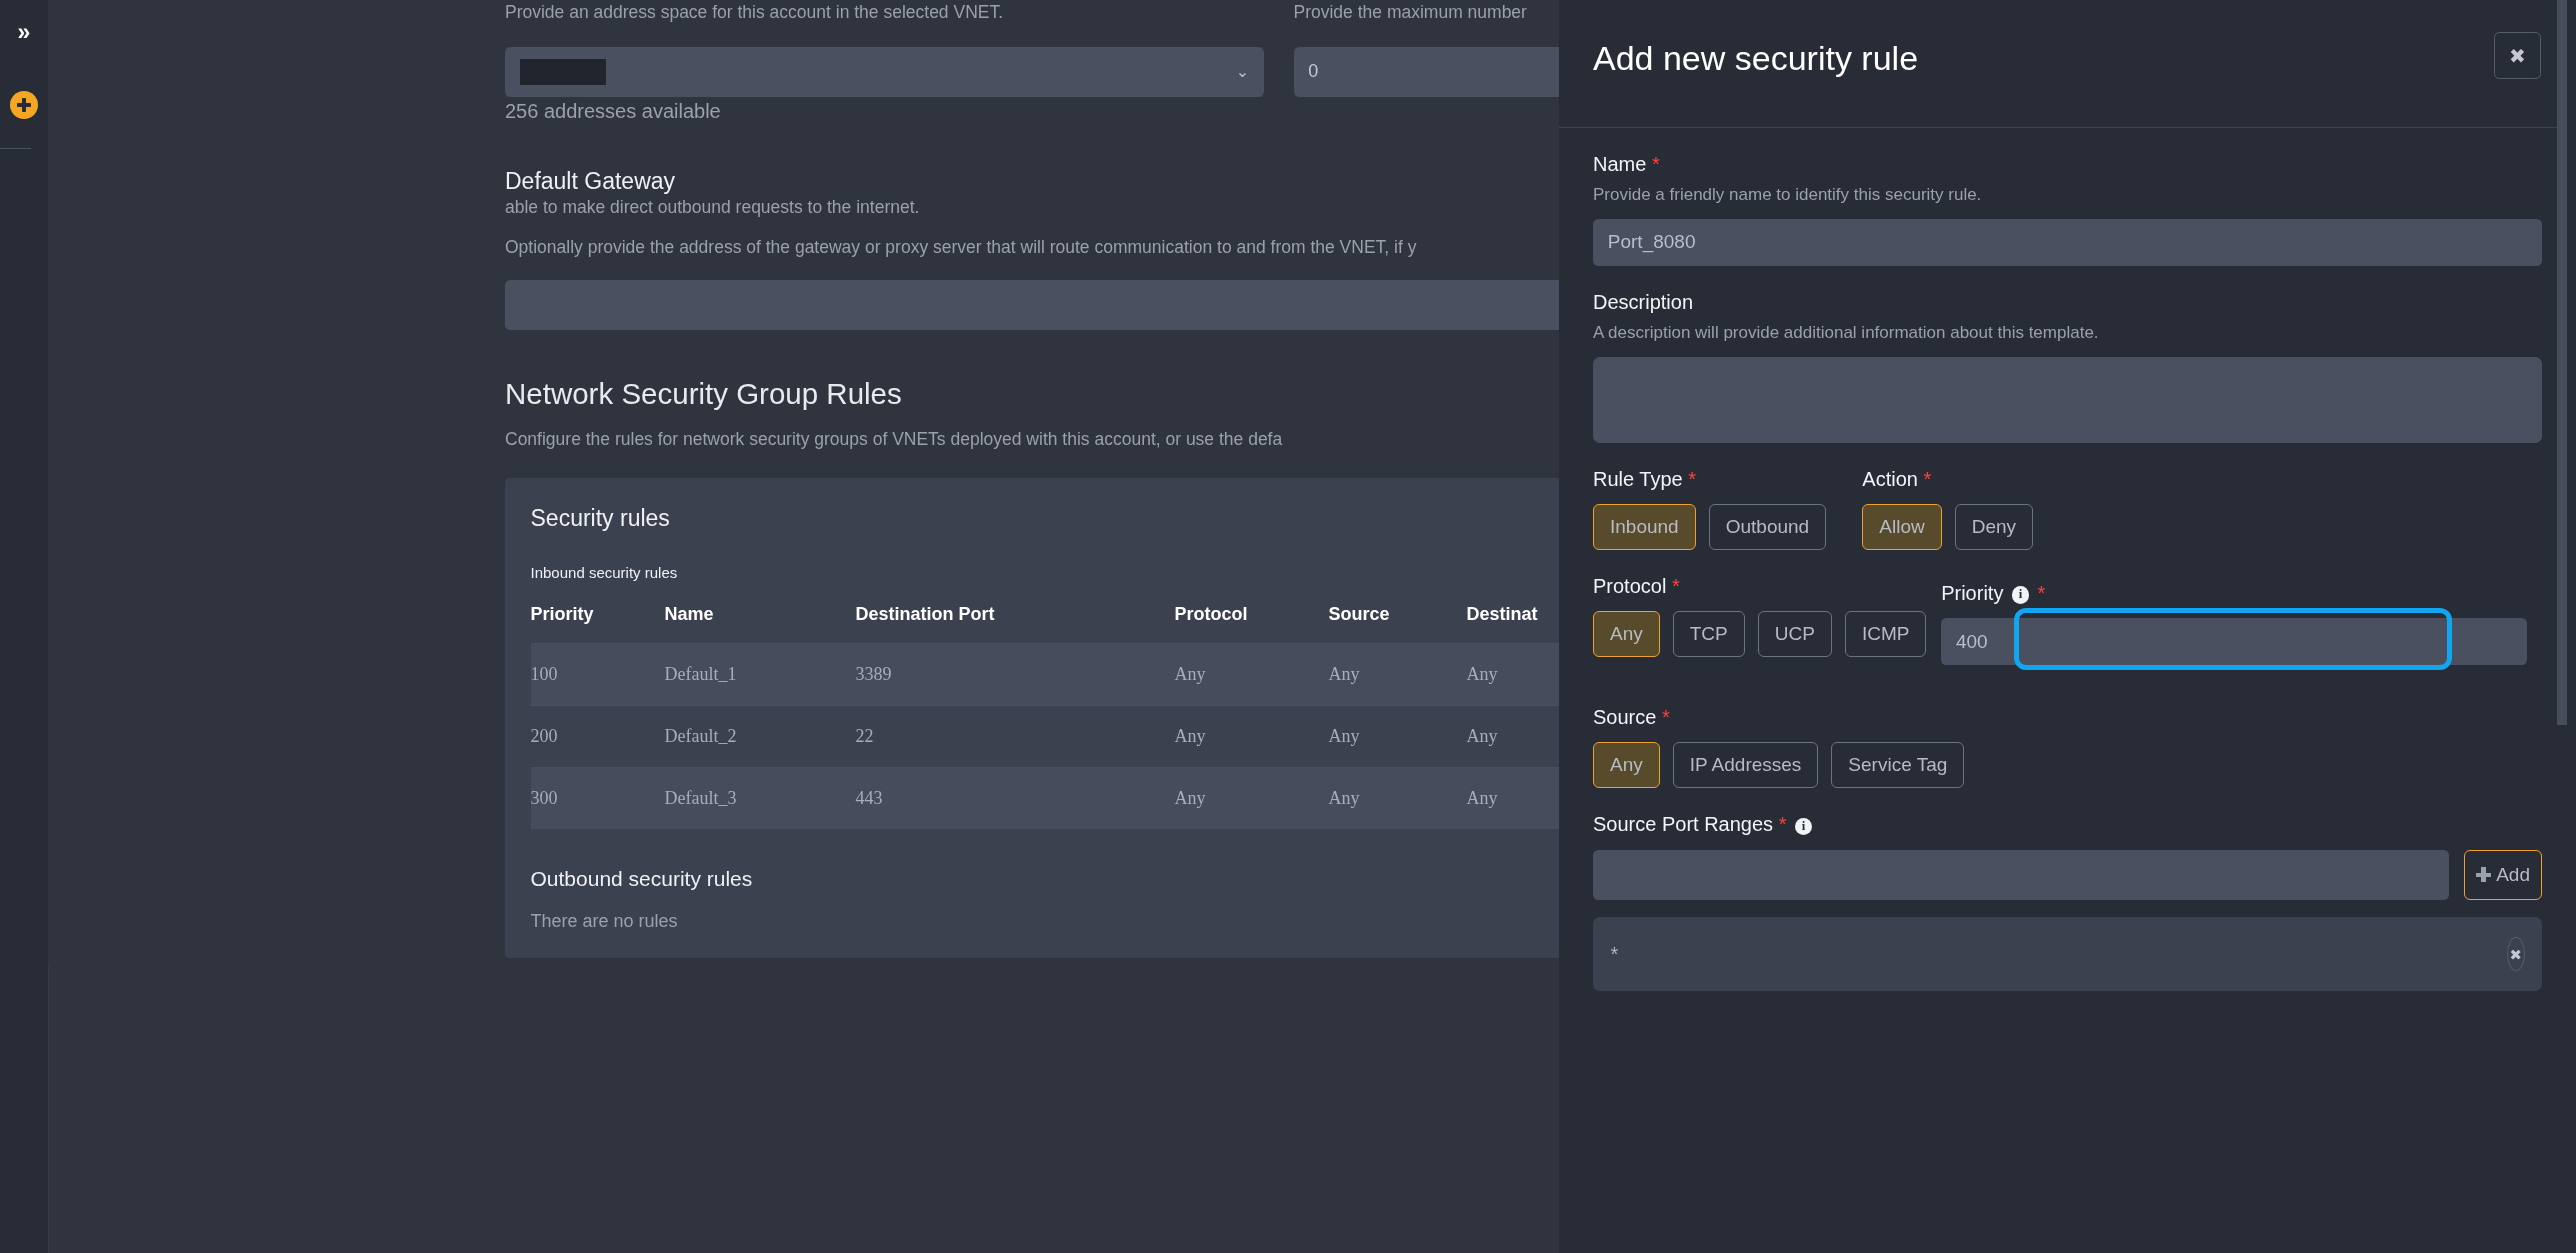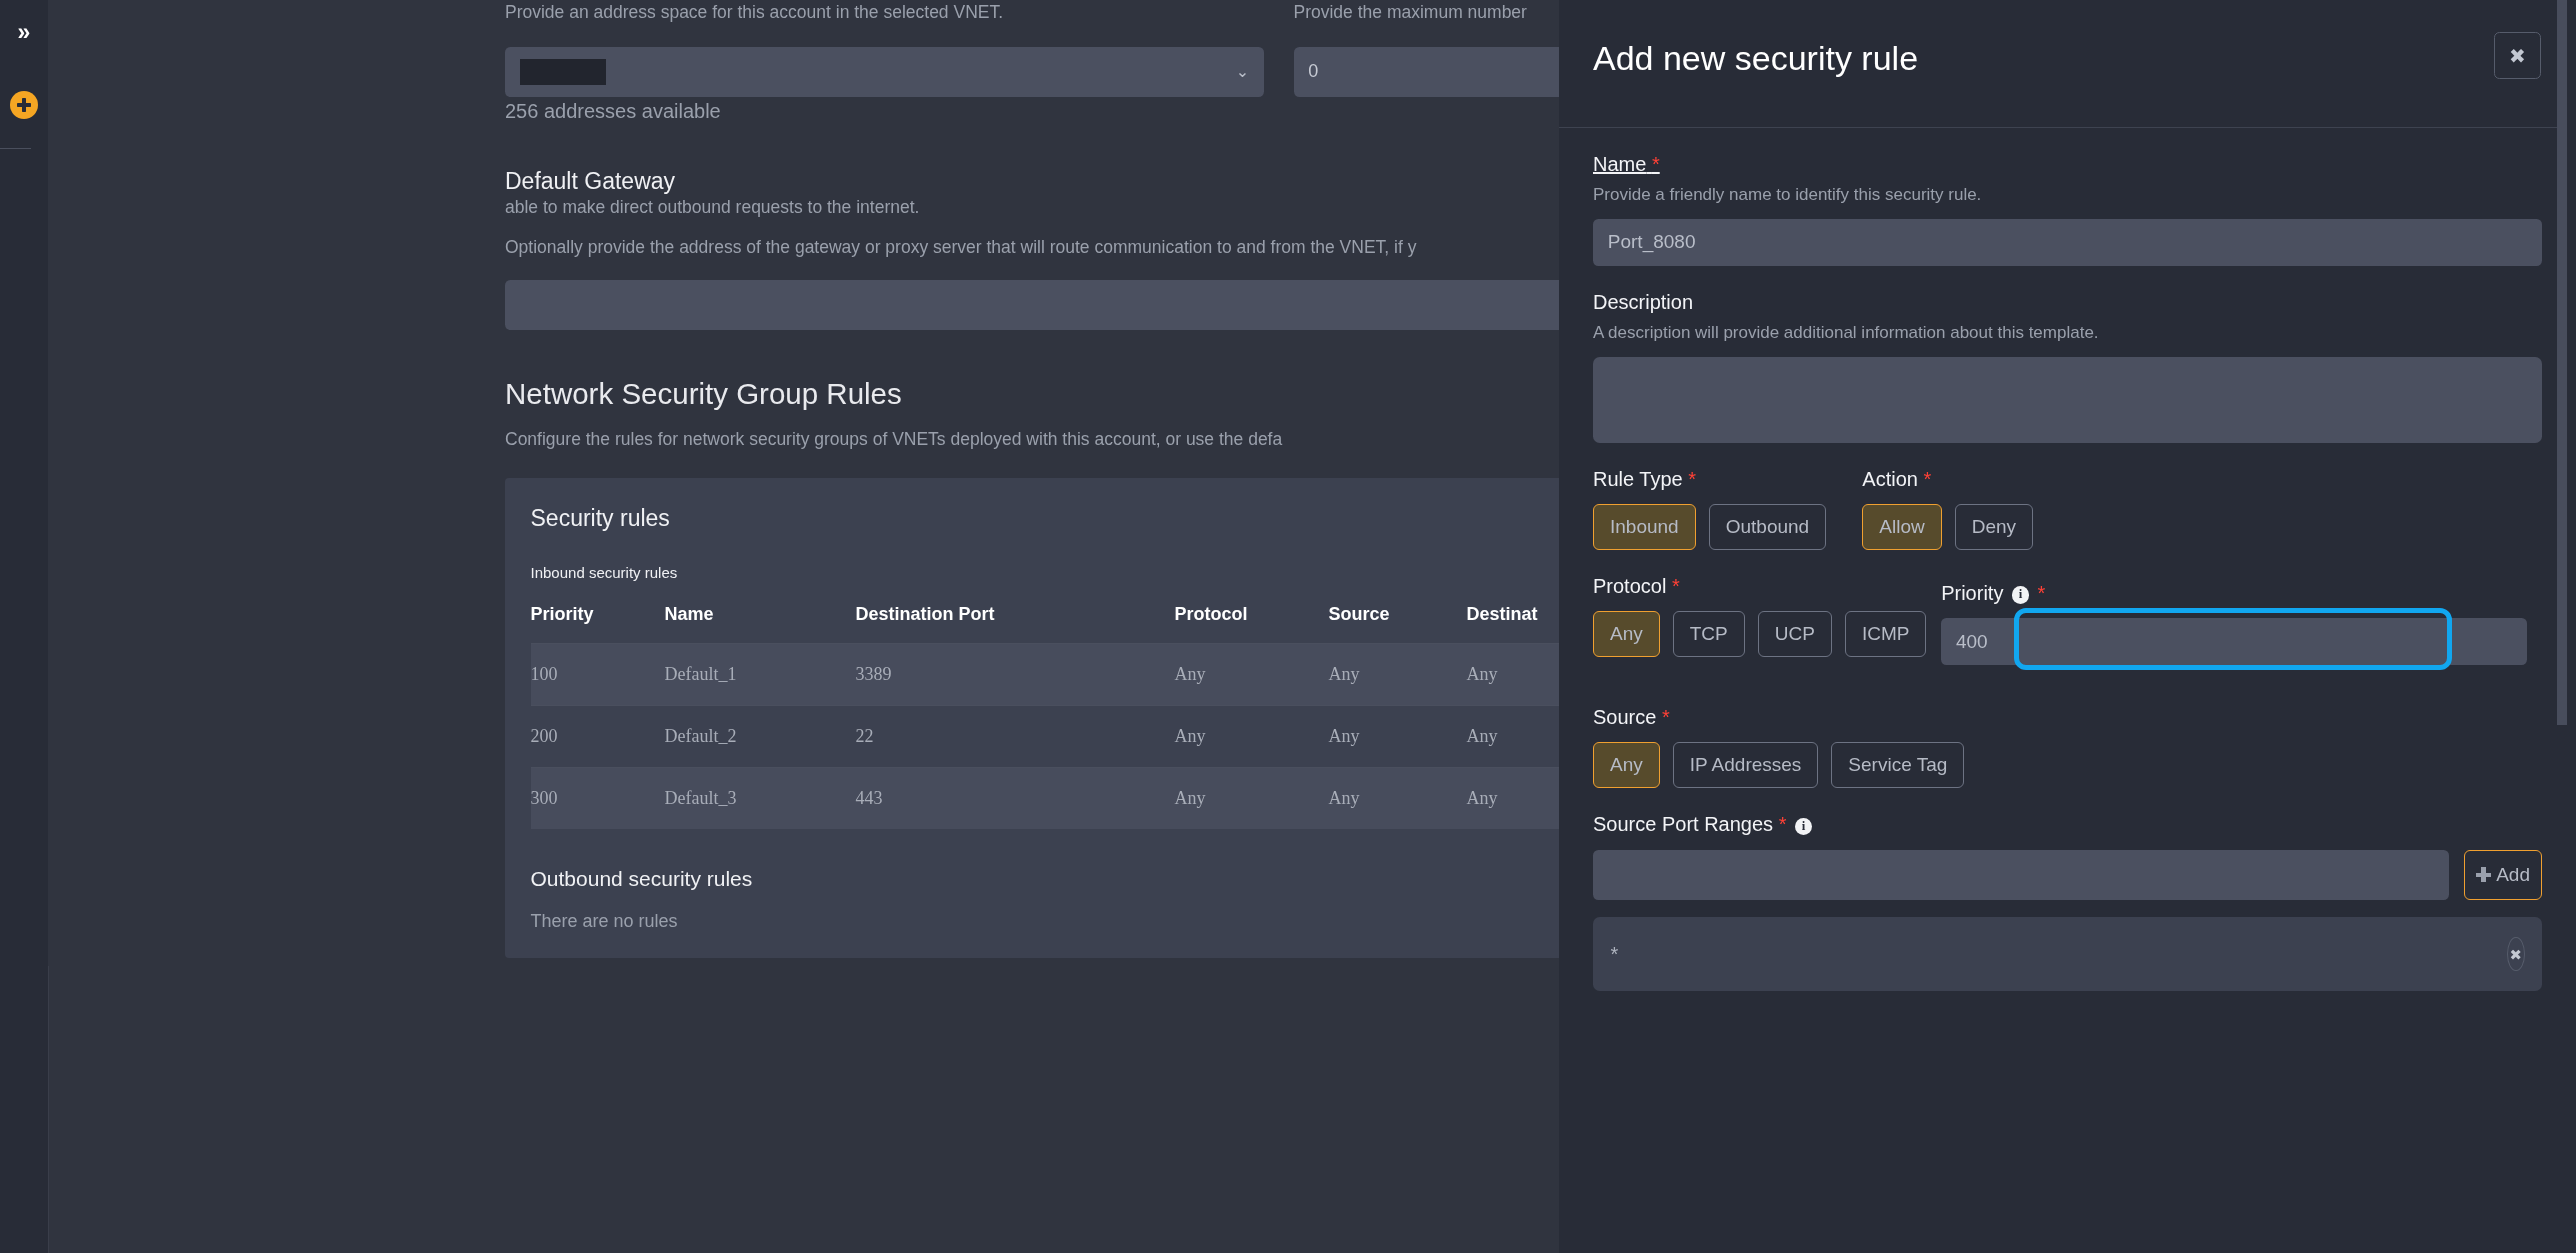--- a/index.html
+++ b/index.html
@@ -306,21 +306,21 @@
 
 <div id="panel">
 
   <div id="panel-header">
     <div id="panel-title">Add new security rule</div>
     <button id="panel-close">✖</button>
   </div>
 
   <div id="panel-body">
 
-    <div class="p-label" style="text-decoration:underline;">
+    <div class="p-label" style="">
       <span>Name</span>
       <span class="req">*</span>
     </div>
     <div class="p-help">Provide a friendly name to identify this security rule.</div>
     <div class="p-input">Port_8080</div>
 
     <div class="p-label">Description</div>
     <div class="p-help">A description will provide additional information about this template.</div>
     <div class="p-textarea"></div>
 

